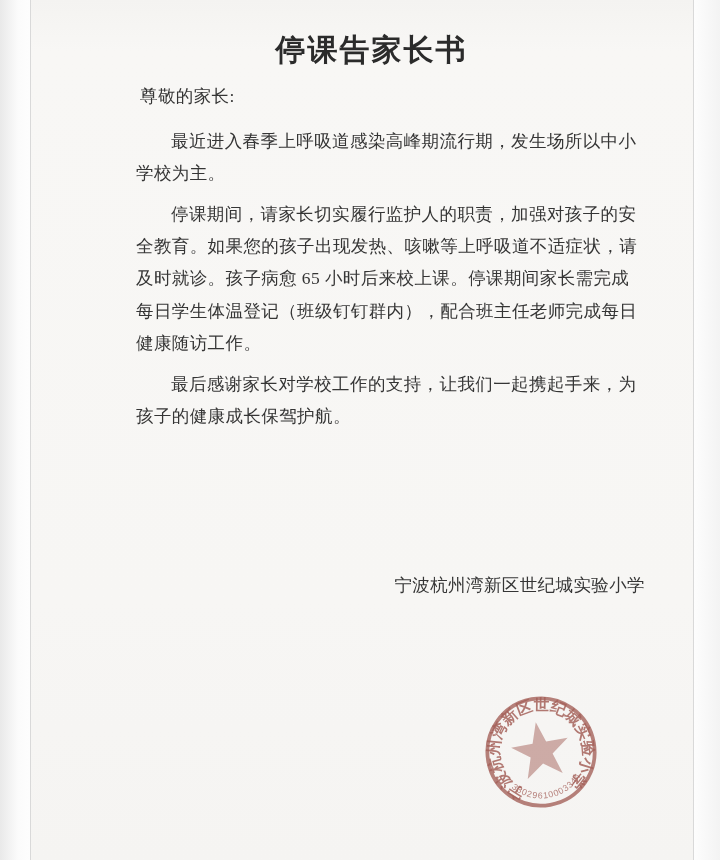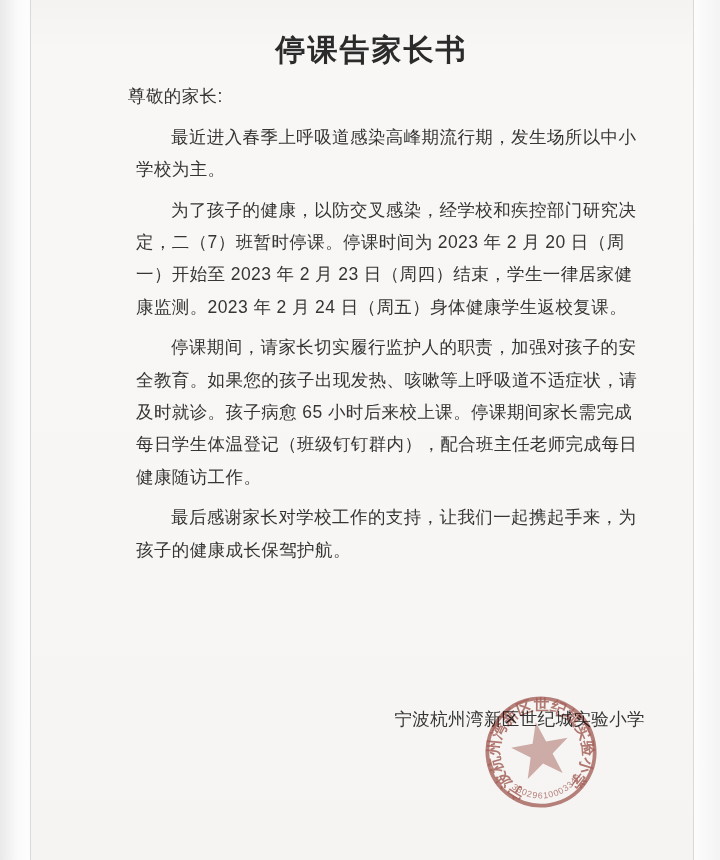--- a/index.html
+++ b/index.html
@@ -20,27 +20,28 @@
   .seam-right { right:26px; }
 
   .paper {
     position:absolute; left:31px; right:27px; top:0; bottom:0;
     background:linear-gradient(180deg,#f4f3f1,#f8f7f5 6%,#f7f6f4 70%,#f5f4f2);
   }
   .content {
     padding:34px 46px 0 97px;
     font-size:17.5px; line-height:32.4px; letter-spacing:0.4px;
     color:#353535;
+    font-family:Liberation Serif, serif;
   }
   .title {
     font-size:30px; font-weight:600; letter-spacing:2px;
     text-align:center; color:#2b2b2b;
     margin:0 0 14px 0; transform:translateX(-16px);
   }
-  .salutation { margin:0; }
+  .salutation { margin:12px; }
   .para { margin:8px; text-indent:2em; }
 
   .signature { margin-top:133px; text-align:right; line-height:40px; }
   .sig-school { padding-right:2px; }
   .sig-date   { padding-right:52px; }
 
   .seal {
     position:absolute; left:443px; top:685px; width:134px; height:134px;
     mix-blend-mode:multiply; opacity:.85; pointer-events:none;
   }
@@ -57,21 +58,20 @@
   <div class="strip-right"></div>
   <div class="seam seam-left"></div>
   <div class="seam seam-right"></div>
 
   <div class="paper">
     <div class="content">
       <h1 class="title">停课告家长书</h1>
       <p class="salutation">尊敬的家长:</p>
       <div>
           <p class="para">最近进入春季上呼吸道感染高峰期流行期，发生场所以中小学校为主。</p>
-          <p class="para">为了孩子的健康，以防交叉感染，经学校和疾控部门研究决定，二（7）班暂时停课。停课时间为 2023 年 2 月 20 日（周一）开始至 2023 年 2 月 23 日（周四）结束，学生一律居家健康监测。2023 年 2 月 24 日（周五）身体健康学生返校复课。</p>
           <p class="para">停课期间，请家长切实履行监护人的职责，加强对孩子的安全教育。如果您的孩子出现发热、咳嗽等上呼吸道不适症状，请及时就诊。孩子病愈 65 小时后来校上课。停课期间家长需完成每日学生体温登记（班级钉钉群内），配合班主任老师完成每日健康随访工作。</p>
           <p class="para">最后感谢家长对学校工作的支持，让我们一起携起手来，为孩子的健康成长保驾护航。</p>
         </div>
 
       <div class="signature">
         <div class="sig-school">宁波杭州湾新区世纪城实验小学</div>
       </div>
     </div>
 
     <svg class="seal" viewBox="-80 -80 160 160" xmlns="http://www.w3.org/2000/svg">

